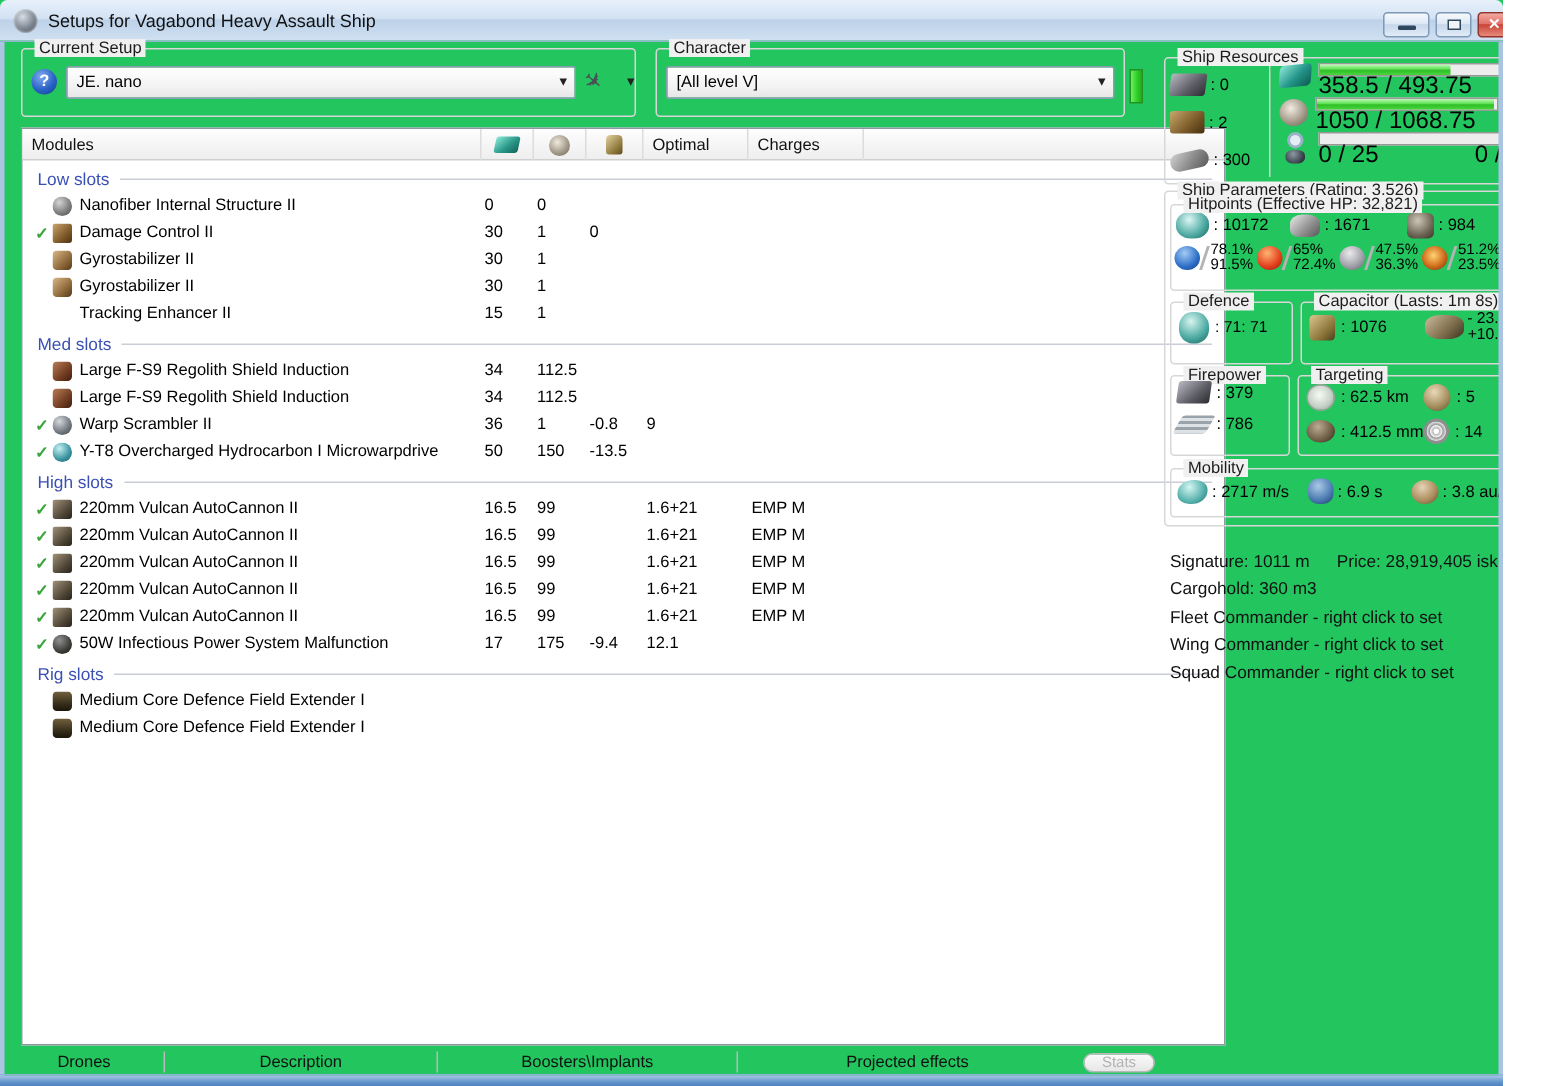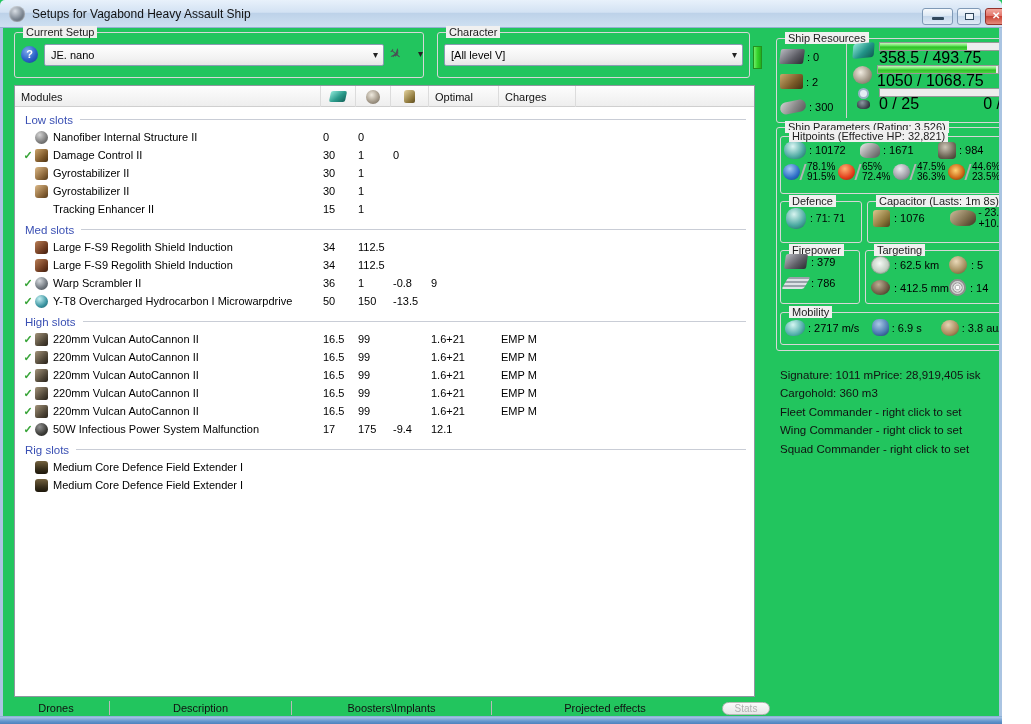--- a/index.html
+++ b/index.html
@@ -45,21 +45,21 @@
   .combo-char  { left:6px;  top:11px; width:299px; }
   .combo-text { position:absolute; left:6px; top:0; line-height:20px; font-size:11px; color:#000; white-space:nowrap; }
   .combo-arrow { position:absolute; right:5px; top:0; line-height:20px; font-size:10px; color:#222; }
   .shipbtn { position:absolute; left:374px; top:10px; width:34px; height:24px; }
   .ship-ico { position:absolute; left:0; top:2px; font-size:15px; color:#4a4f55; transform:rotate(40deg); display:inline-block; }
   .ship-arrow { position:absolute; right:0; top:5px; font-size:10px; color:#222; }
   .statusbar-green { position:absolute; left:753px; top:46px; width:9px; height:23px; border:1px solid #23921f;
     background:linear-gradient(90deg,#6fed66,#35d42c 50%,#23ad1c); }
 
   
-  .modlist { position:absolute; left:14px; top:85px; width:741px; height:612px; background:#fff; border:1px solid #8f979f; }
+  .modlist { position:absolute; left:14px; top:85px; width:803px; height:612px; background:#fff; border:1px solid #8f979f; }
   .list-header { display:grid; grid-template-columns:306px 35px 35px 38px 70px 77px 1fr; height:21px;
     background:linear-gradient(180deg,#fdfdfd,#eeeeee); border-bottom:1px solid #cfcfcf; align-items:center; }
   .hcell { height:21px; display:flex; align-items:center; border-right:1px solid #dcdcdc; padding-left:6px; font-size:11px; color:#111; }
   .h-ic { justify-content:center; padding-left:0; }
   .h-rest { border-right:none; }
   .hd-cpu { width:16px; height:11px; border-radius:2px; transform:skewX(-12deg);
     background:linear-gradient(135deg,#8fe9d9,#2a9a8a 55%,#14635a); }
   .hd-pg { width:14px; height:14px; border-radius:50%;
     background:radial-gradient(circle at 40% 35%, #efeadf, #a59b8b 55%, #6a6154); }
   .hd-cap { width:11px; height:13px; border-radius:3px 3px 2px 2px;
@@ -165,21 +165,21 @@
   .mobw1 { width:88px; } .mobw2 { width:70px; } .mobw3 { flex:1; }
   .si-speed { width:20px; height:16px; border-radius:55% 40% 55% 40%;
     background:radial-gradient(circle at 40% 30%, #d4f6f2, #54b0ac 60%, #1d6a66); }
   .si-align { width:17px; height:17px; border-radius:40%;
     background:radial-gradient(circle at 40% 30%, #abc9e8, #4a7ab0 60%, #1e3a6a); }
   .si-warp { width:18px; height:16px; border-radius:50%;
     background:radial-gradient(circle at 40% 30%, #e4d4b4, #aa8a5c 60%, #5c4424); }
 
   .info { position:absolute; left:10px; top:336px; width:232px; font-size:11.5px; line-height:18.4px; color:#111; }
   .iline { white-space:nowrap; }
-  .price { }
+  .price { margin-left:18px; }
 
   
   .bottombar { position:absolute; left:3px; top:700px; width:767px; height:16px; display:flex; align-items:center; }
   .btab { display:inline-block; text-align:center; font-size:11px; color:#111; border-right:1px solid #b9b9b9; height:14px; line-height:14px; }
   .t0 { width:107px; } .t1 { width:182px; } .t2 { width:200px; } .t3 { width:226px; border-right:none; }
   .stats-btn { position:absolute; left:719px; top:2px; width:48px; height:13px; border:1px solid #b8b8b8; border-radius:7px;
     background:linear-gradient(180deg,#fafafa,#e7e7e7); color:#b2b2b2; font-size:10px; text-align:center; line-height:11px; }
 </style>
 </head>
 <body>
@@ -577,21 +577,21 @@
                 <span class="rdiv"></span>
               <span class="rvals">
                   <span>47.5%</span>
                   <span>36.3%</span>
                 </span>
             </span>
             <span class="resist">
               <span class="si si-explosive"></span>
                 <span class="rdiv"></span>
               <span class="rvals">
-                  <span>44.6%</span>
+                  <span>51.2%</span>
                   <span>23.5%</span>
                 </span>
             </span>
           </div>
         </div>
 
         <div class="row-pair">
           <div class="gb grp-def">
             <span class="gb-label">Defence</span>
             <div class="def-body">

